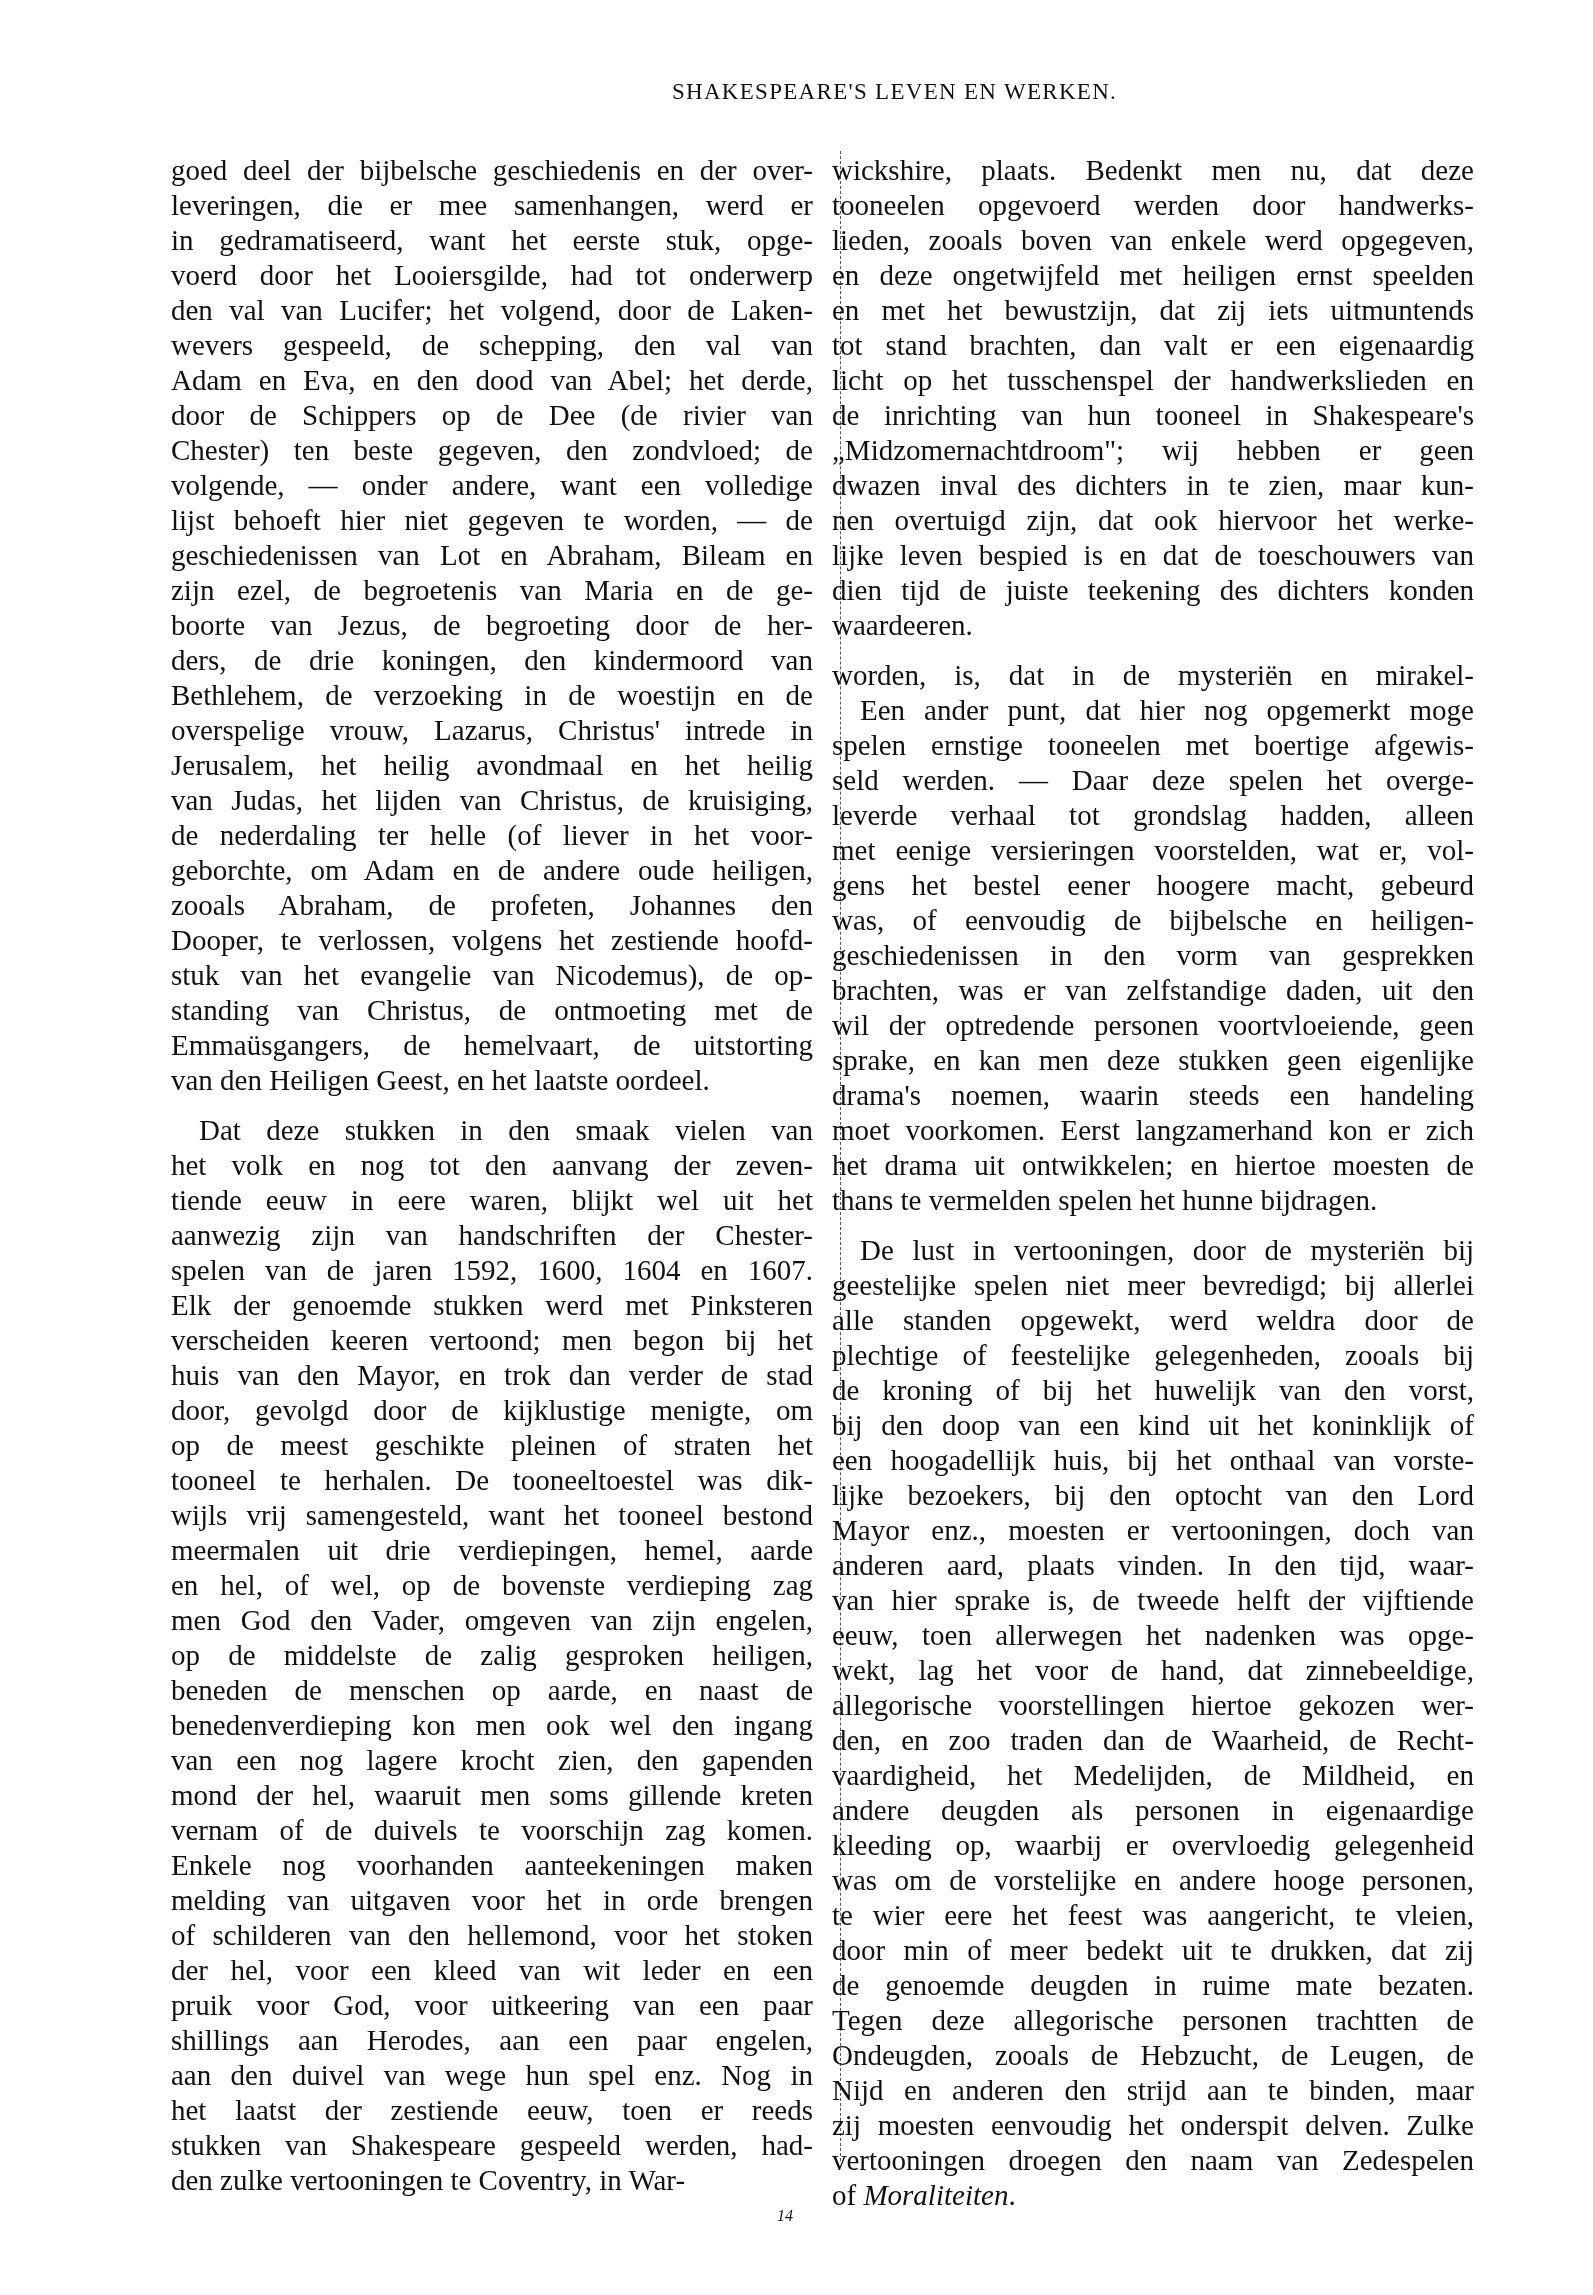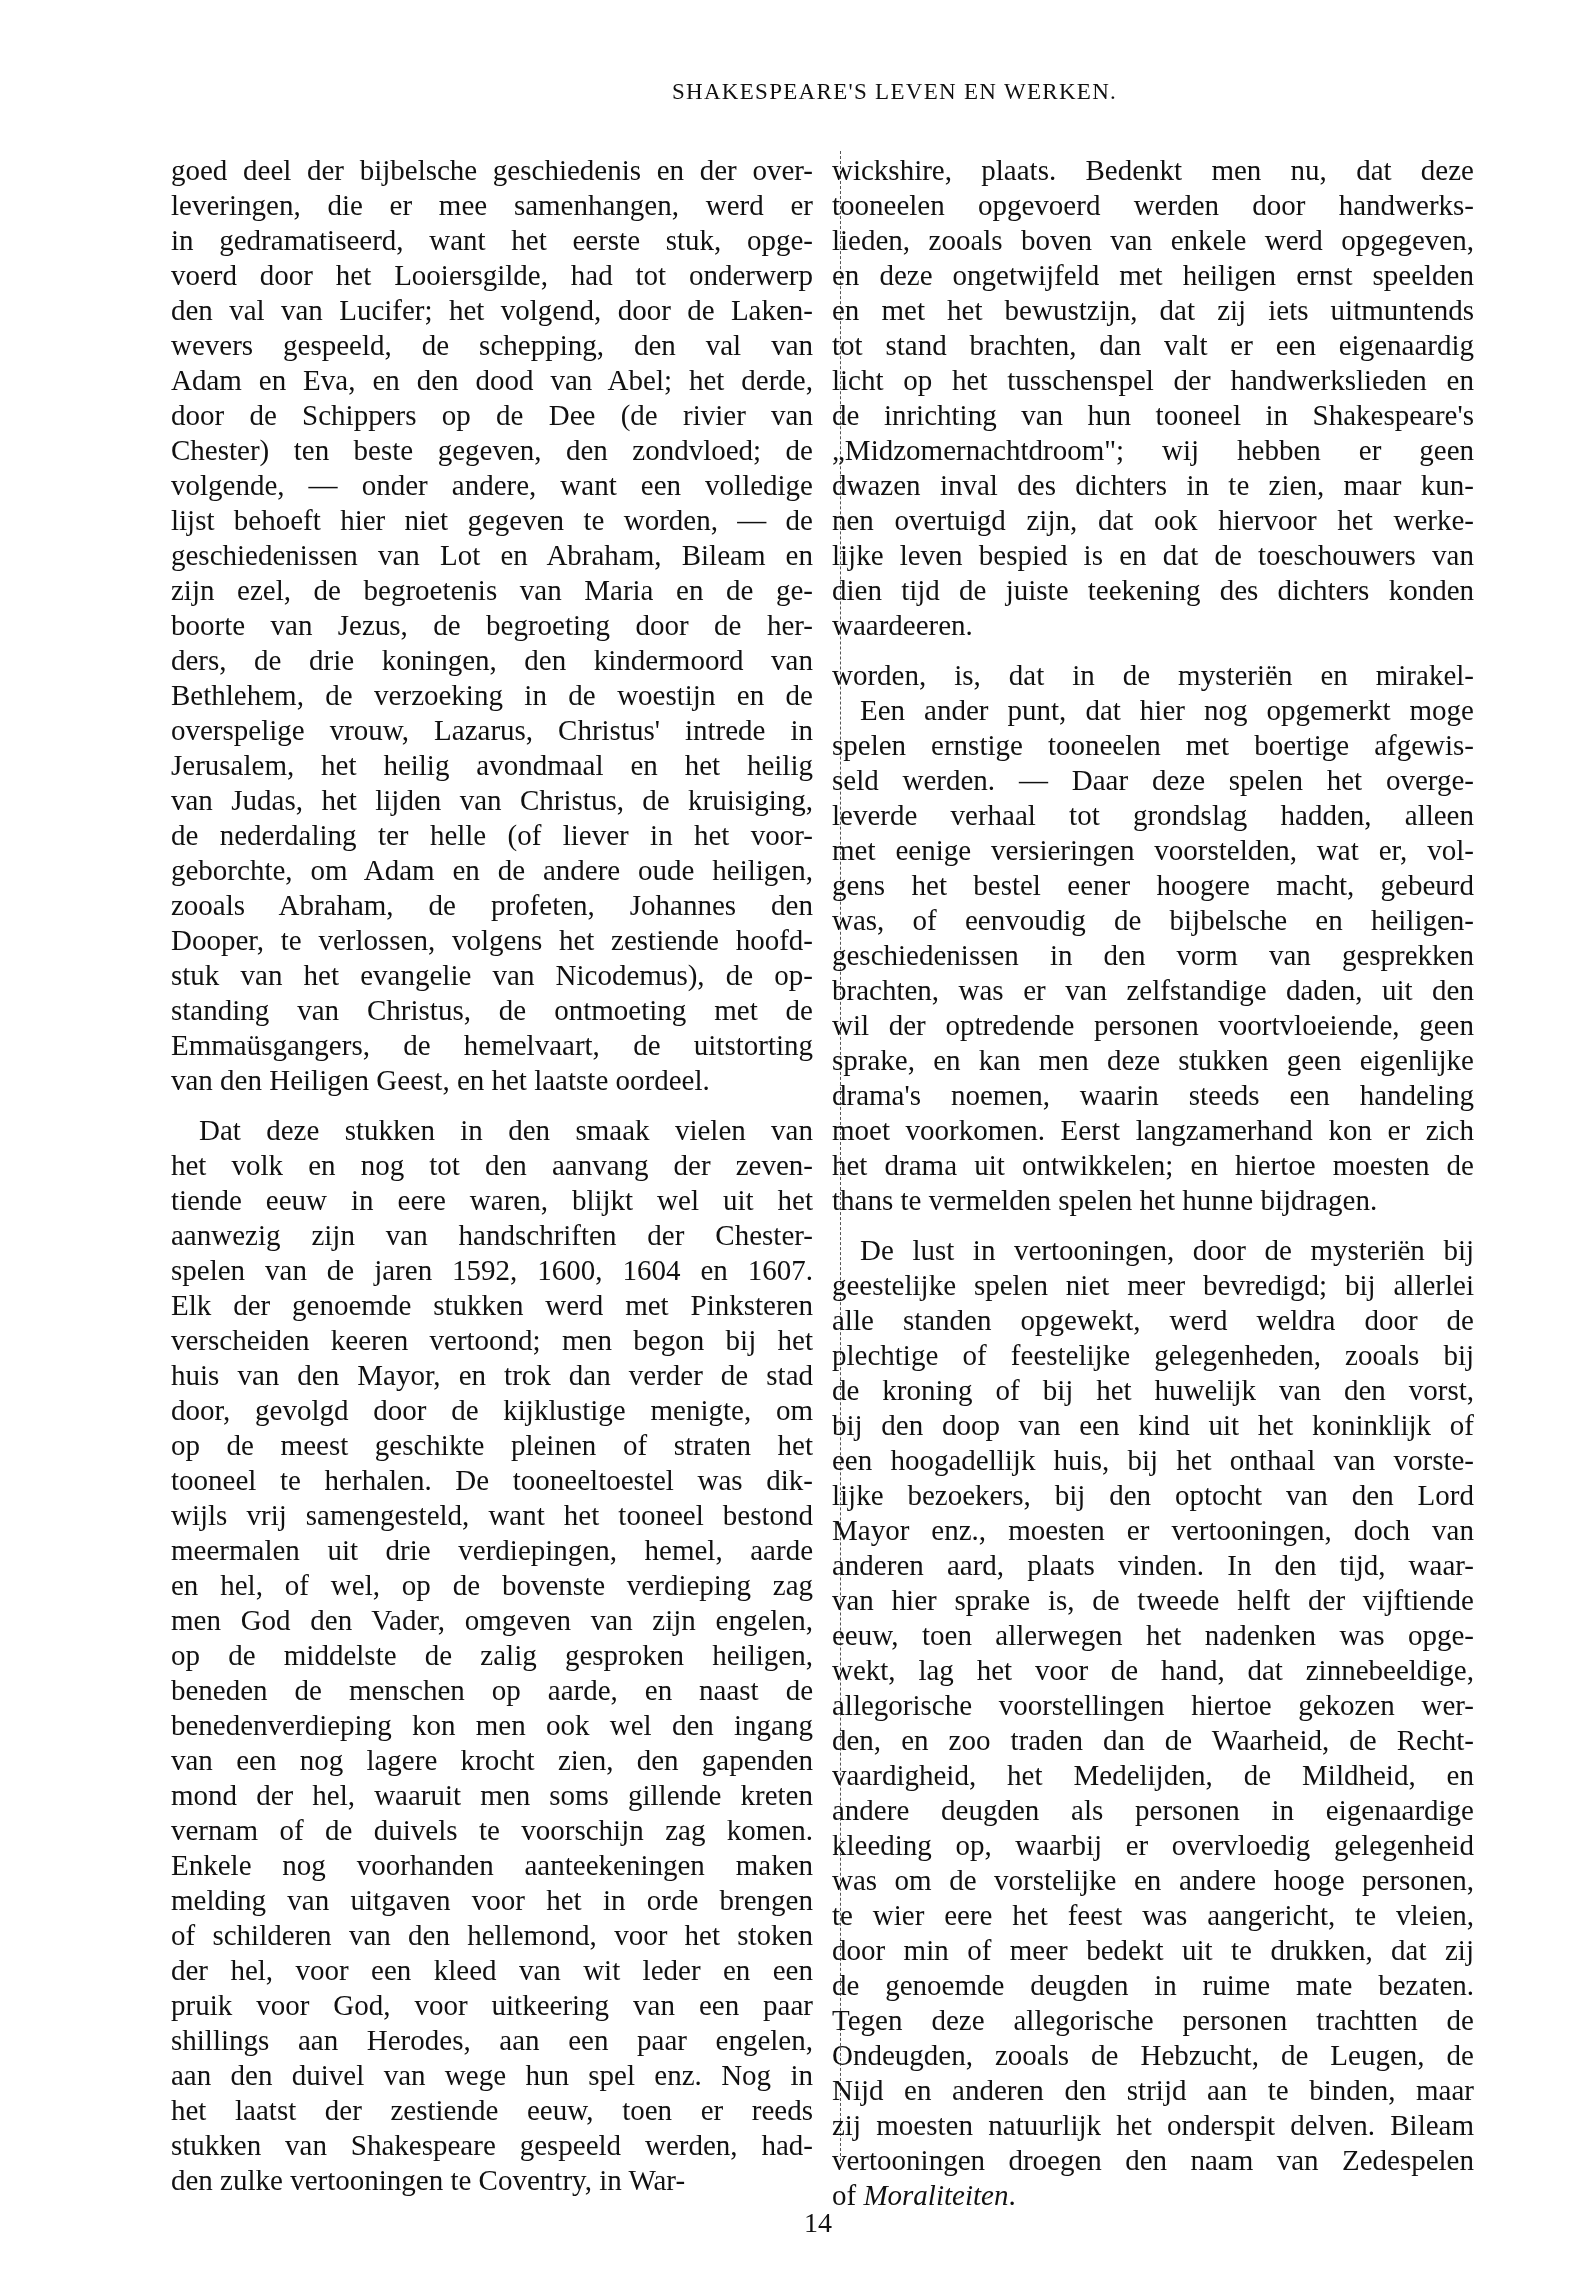--- a/index.html
+++ b/index.html
@@ -5,21 +5,21 @@
   html, body { margin: 0; padding: 0; background: #ffffff; }
   body { width: 1594px; height: 2295px; position: relative; overflow: hidden; color: #111; font-family: "Liberation Serif", "DejaVu Serif", serif; }
   .header { position: absolute; top: 79px; left: 0; width: 1594px; text-align: center; font-size: 23px; letter-spacing: 1.3px; padding-left: 195px; box-sizing: border-box; }
   .col { position: absolute; top: 138px; width: 672px; font-size: 29px; line-height: 35px; text-align: justify; }
   .col-left { left: 156px; }
   .col-right { left: 817px; }
   .col p { margin: 15px; }
   .line { display: block; text-align: justify; text-align-last: justify; white-space: nowrap; overflow: hidden; }
   .line.last { text-align-last: left; }
   .divider { position: absolute; left: 840px; top: 151px; width: 0; height: 2010px; border-left: 1.3px dashed #555; }
-  .page-number { position: absolute; top: 2207px; left: 804px; font-size: 28px; }
+  .page-number { position: absolute; top: 2207px; left: 777px; font-size: 16px; font-style: italic; }
   em { font-style: italic; }
 </style>
 </head>
 <body>
 
 <div class="header">SHAKESPEARE'S LEVEN EN WERKEN.</div>
 
 <div class="col col-left" id="left-col">
     <p>
       <span class="line">goed deel der bijbelsche geschiedenis en der over-</span>
@@ -139,20 +139,20 @@
       <span class="line">vaardigheid, het Medelijden, de Mildheid, en</span>
       <span class="line">andere deugden als personen in eigenaardige</span>
       <span class="line">kleeding op, waarbij er overvloedig gelegenheid</span>
       <span class="line">was om de vorstelijke en andere hooge personen,</span>
       <span class="line">te wier eere het feest was aangericht, te vleien,</span>
       <span class="line">door min of meer bedekt uit te drukken, dat zij</span>
       <span class="line">de genoemde deugden in ruime mate bezaten.</span>
       <span class="line">Tegen deze allegorische personen trachtten de</span>
       <span class="line">Ondeugden, zooals de Hebzucht, de Leugen, de</span>
       <span class="line">Nijd en anderen den strijd aan te binden, maar</span>
-      <span class="line">zij moesten natuurlijk het onderspit delven. Bileam</span>
+      <span class="line">zij moesten eenvoudig het onderspit delven. Zulke</span>
       <span class="line">vertooningen droegen den naam van Zedespelen</span>
       <span class="line last"><span>of </span><em>Moraliteiten</em><span>.</span></span>
     </p>
   </div>
 
 <div class="page-number">14</div>
 
 
 </body></html>

